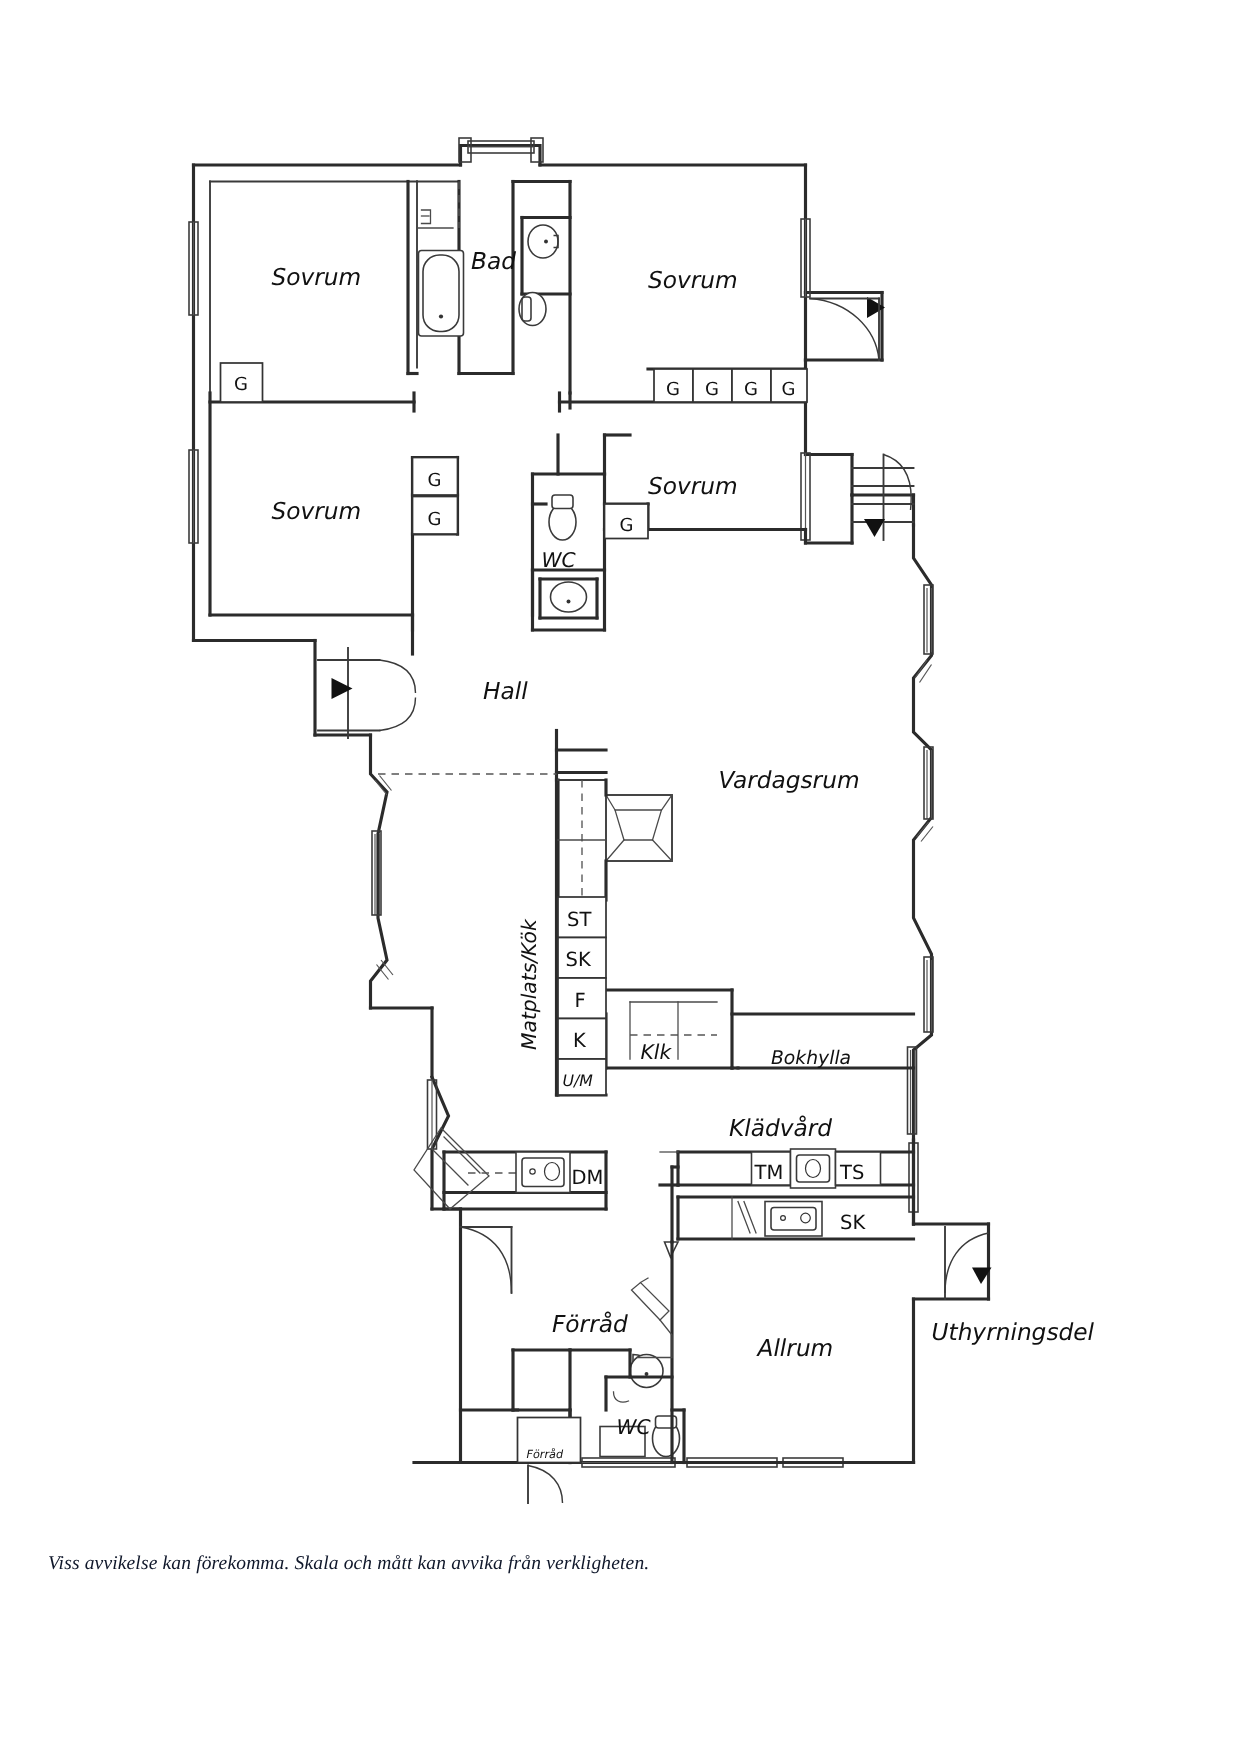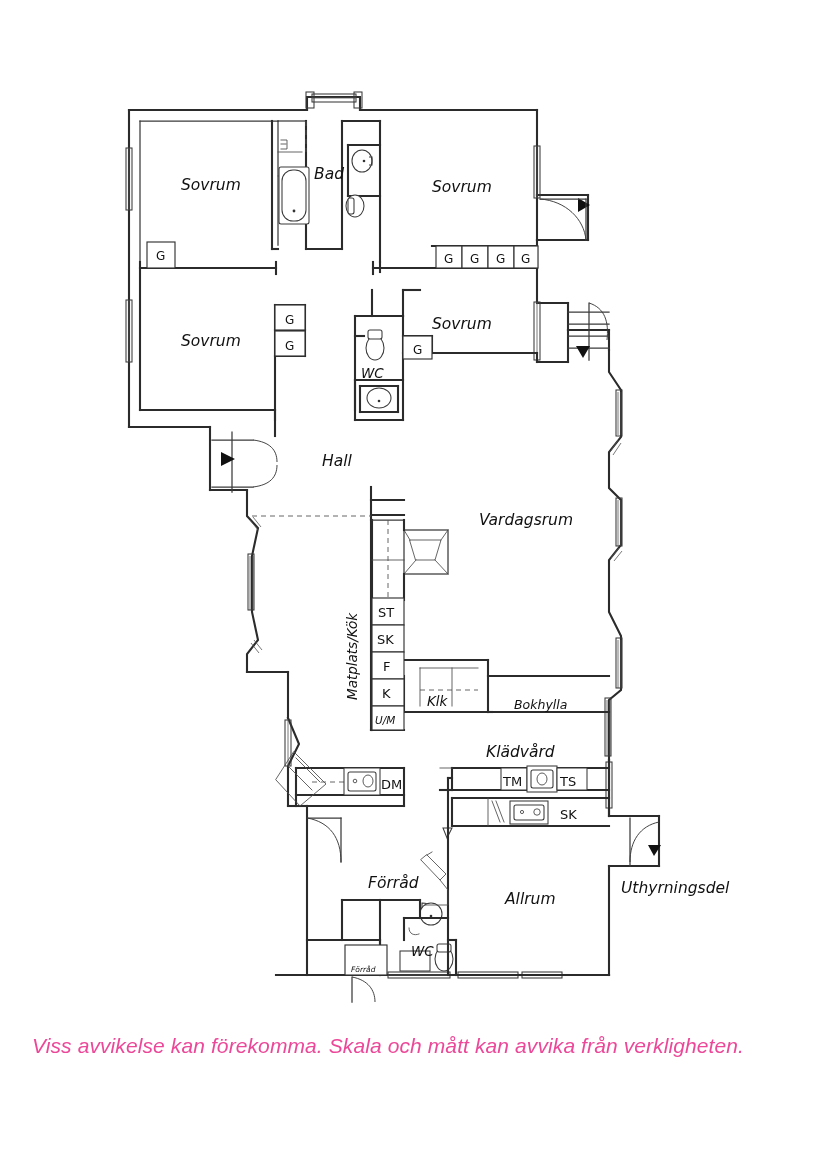--- a/index.html
+++ b/index.html
@@ -48,24 +48,24 @@
   .lbl-small  { font-size: 12.5px; }
   .lbl-tiny   { font-size: 7.5px; }
   .lbl-closet { font-size: 12px; font-style: normal; }
   .lbl-appl   { font-size: 13px; font-style: normal; }
 
   #caption {
     position: absolute;
     left: 32px;
     top: 1034px;
     width: 760px;
-    font-family: Liberation Sans, sans-serif;
+    font-family: Liberation Serif, serif;
     font-style: italic;
-    font-size: 21px;
-    color: #ec4899;
+    font-size: 13px;
+    color: #0f172a;
     letter-spacing: 0.1px;
     white-space: nowrap;
   }
 </style>
 </head>
 <body>
 
 <div id="plan-root">
 
   <svg id="floorplan" viewBox="0 0 825 1167">

